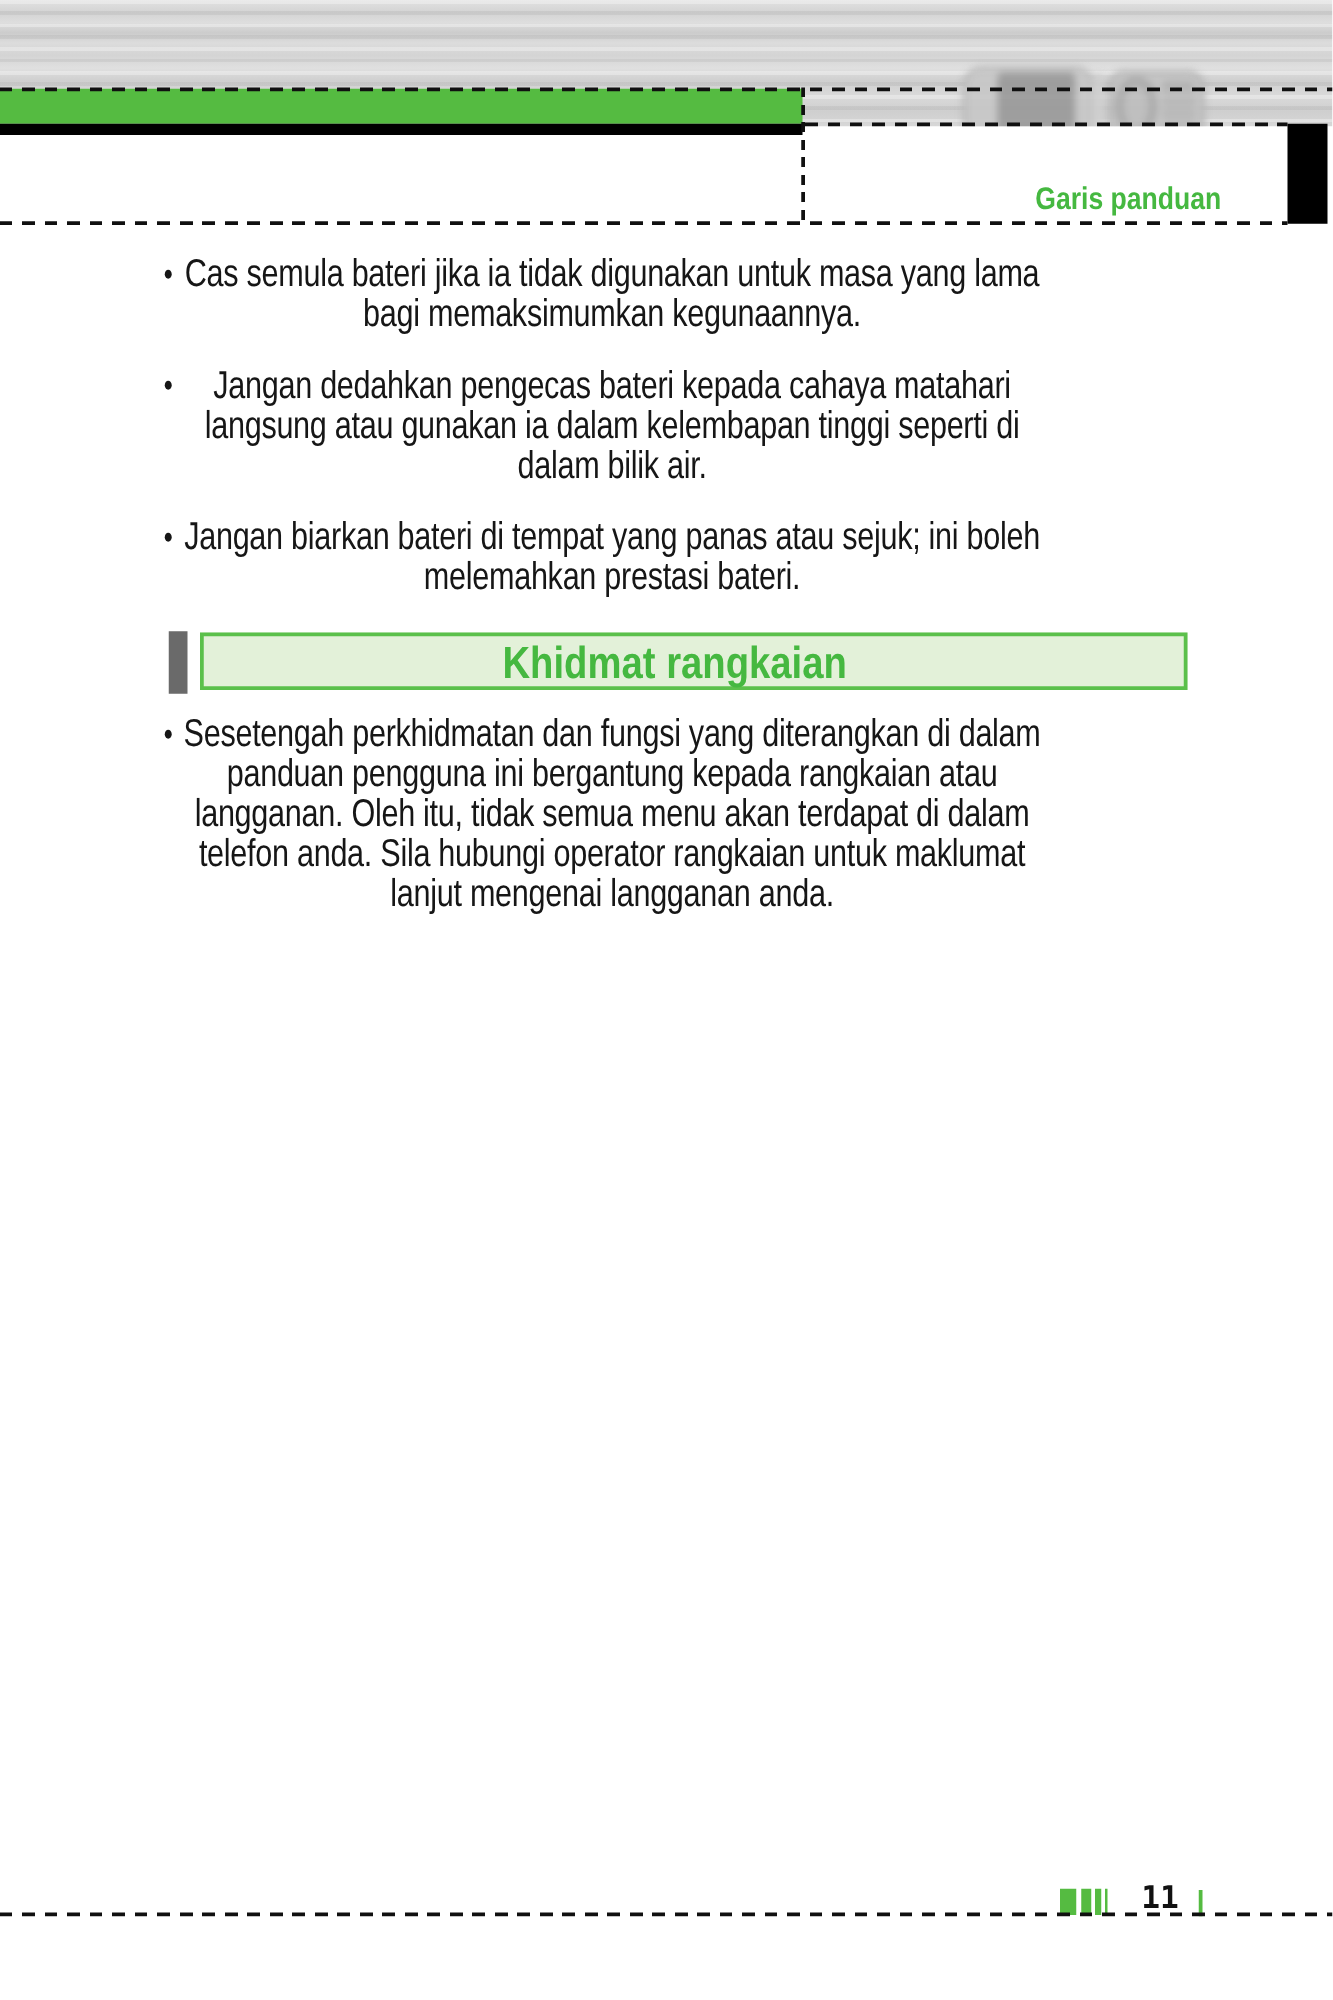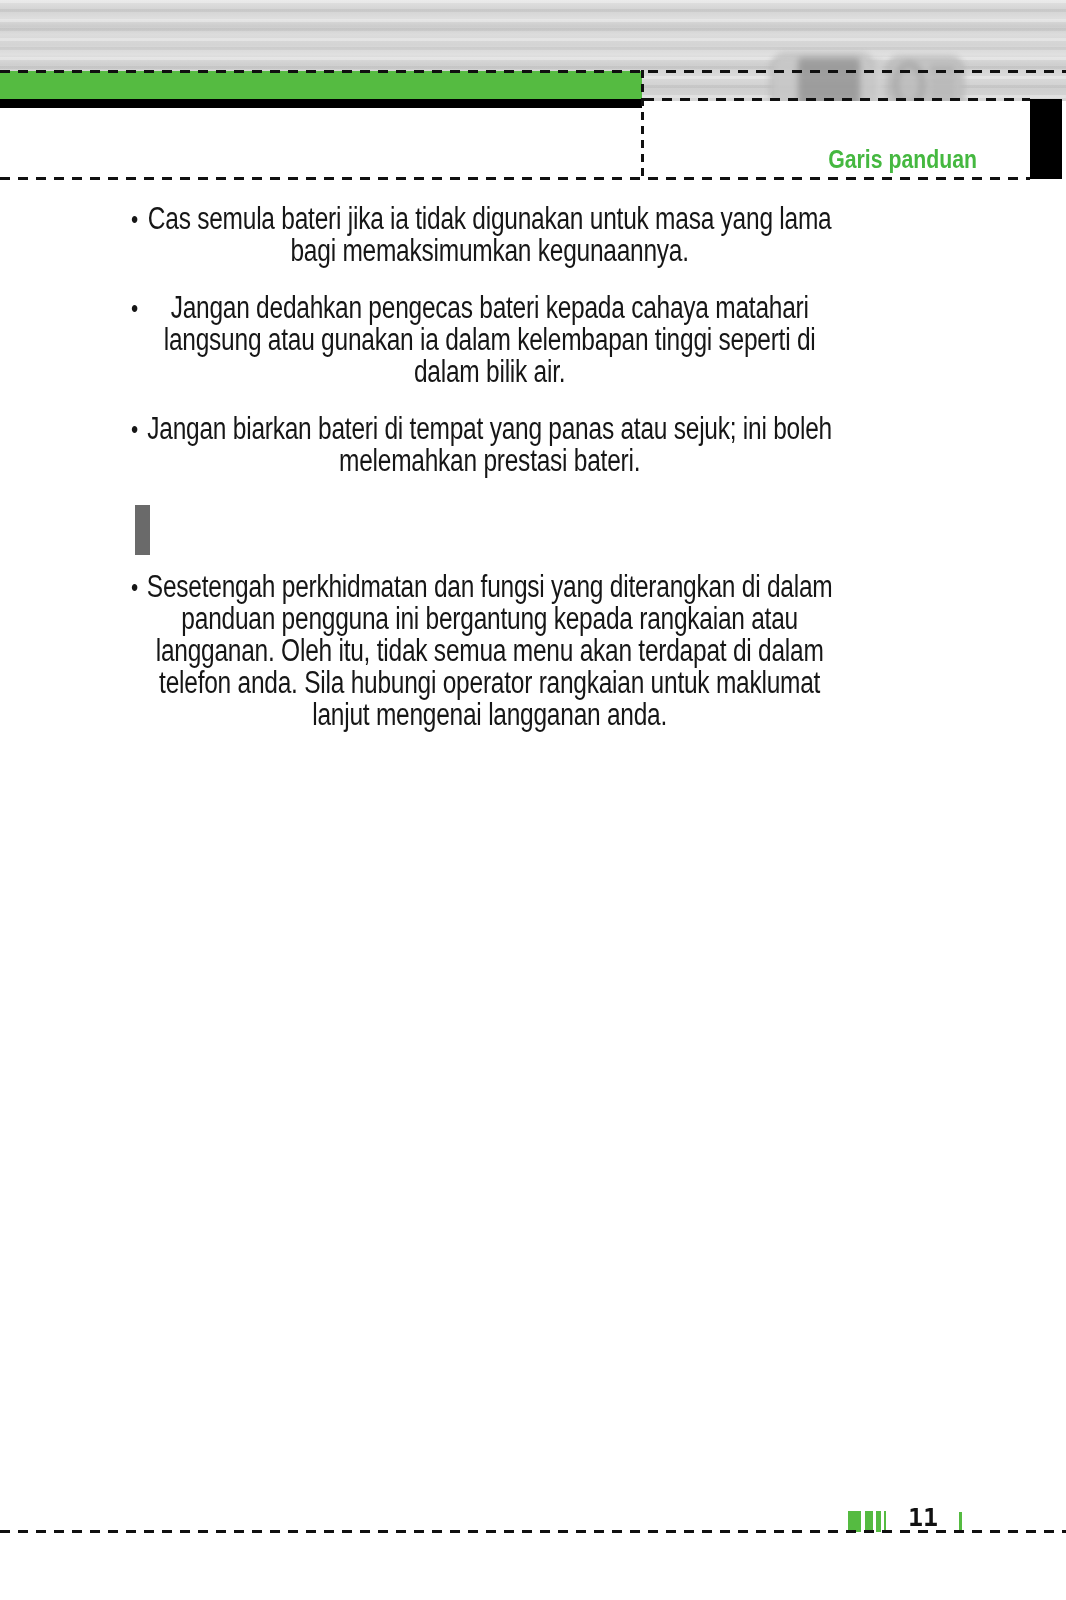--- a/index.html
+++ b/index.html
@@ -136,21 +136,21 @@
     position:absolute;left:848px;top:1511px;height:21px;
     display:flex;align-items:flex-end;
   }
   .fb{background:var(--accent-green,#55bb41);height:21px;}
   .fb1{width:13px;margin-right:4px;}
   .fb2{width:8px;margin-right:3px;}
   .fb3{width:5px;margin-right:3px;}
   .fb4{width:2px;}
   .page-number{
     position:absolute;left:908px;top:1505px;width:40px;height:26px;
-    line-height:26px;
+    line-height:26px;text-align:center;
     font-family:"DejaVu Sans Mono", monospace;
     font-weight:bold;font-size:25px;color:#111;
   }
   .footer-tick{
     position:absolute;left:959px;top:1512px;width:3px;height:21px;
     background:var(--accent-green,#55bb41);
   }
 </style>
 </head>
 <body>
@@ -190,20 +190,23 @@
       <div class="line">dalam bilik air.</div>
     </div>
 
     <div class="bullet">
       <div class="line">Jangan biarkan bateri di tempat yang panas atau sejuk; ini boleh</div>
       <div class="line">melemahkan prestasi bateri.</div>
     </div>
 
     <div class="section-header">
       <div class="section-tab"></div>
+      <div class="section-box">
+        <span class="section-title">Khidmat rangkaian</span>
+      </div>
     </div>
 
     <div class="bullet">
       <div class="line">Sesetengah perkhidmatan dan fungsi yang diterangkan di dalam</div>
       <div class="line">panduan pengguna ini bergantung kepada rangkaian atau</div>
       <div class="line">langganan. Oleh itu, tidak semua menu akan terdapat di dalam</div>
       <div class="line">telefon anda. Sila hubungi operator rangkaian untuk maklumat</div>
       <div class="line">lanjut mengenai langganan anda.</div>
     </div>
 

